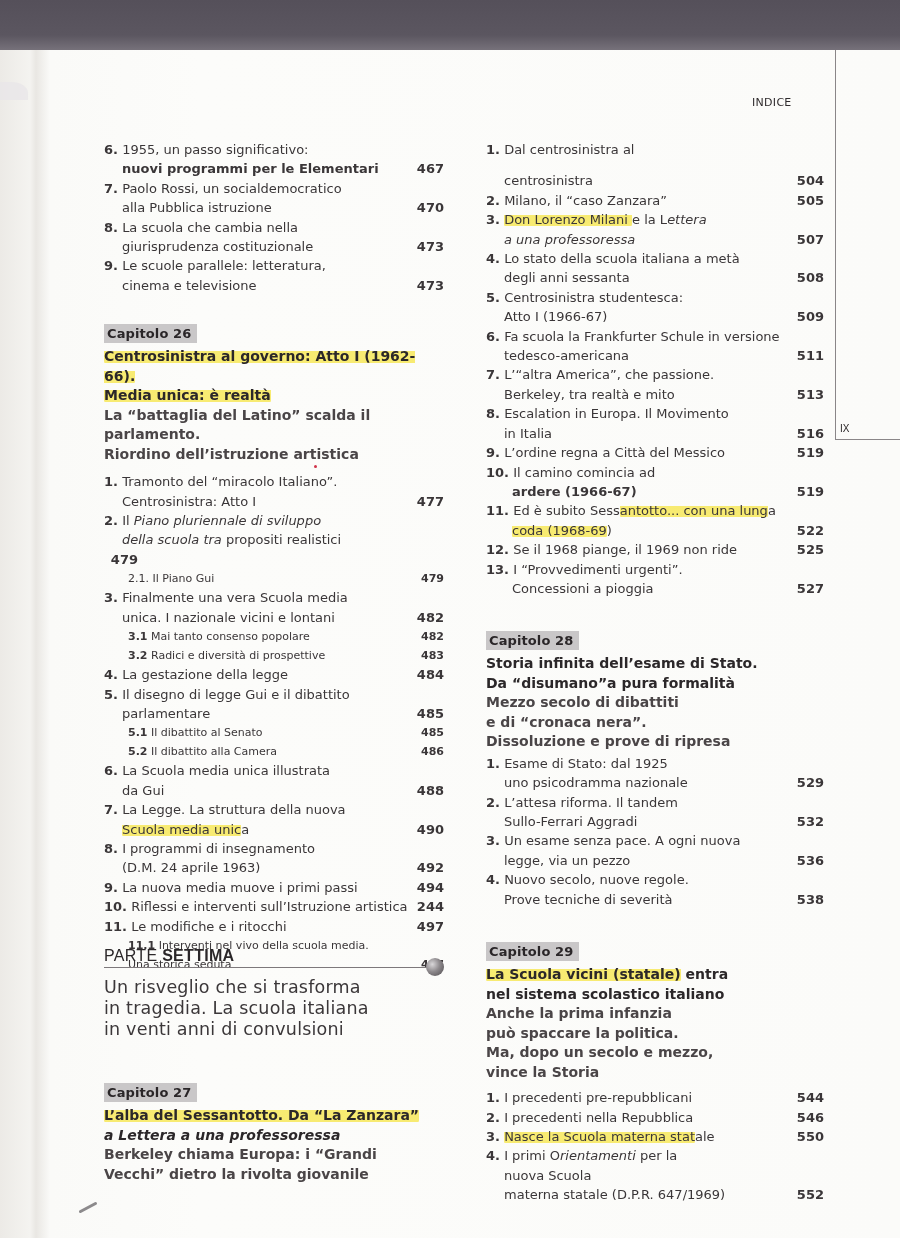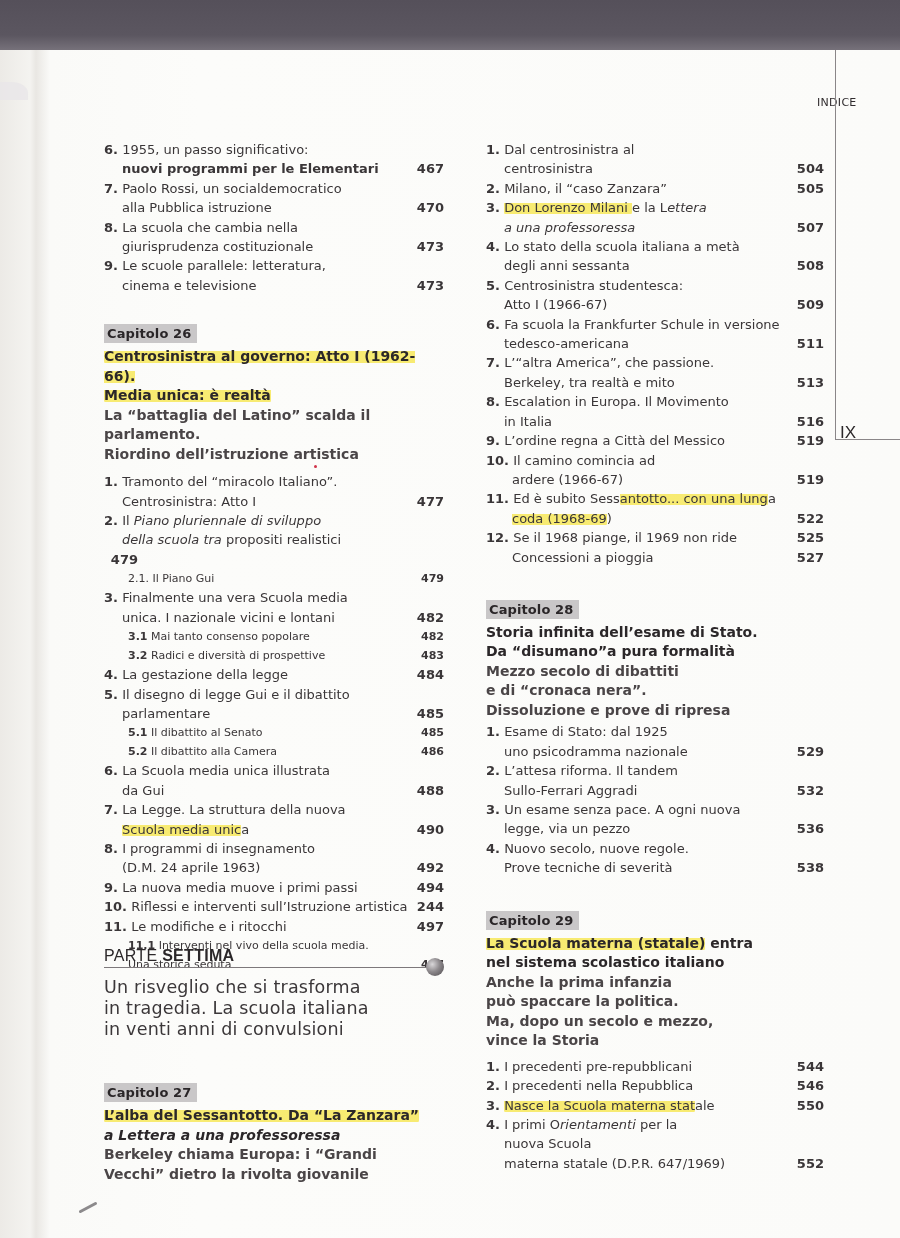--- a/index.html
+++ b/index.html
@@ -16,34 +16,34 @@
   }
   .page {
     position: absolute; left: 0; top: 50px; width: 900px; height: 1188px;
     background: linear-gradient(90deg, #eceae6 0px, #f4f3f0 30px, #e9e7e3 36px, #fafaf8 50px, #fcfcfa 200px, #fbfbf9 100%);
   }
   .page-curl {
     position: absolute; left: 0; top: 32px; width: 28px; height: 18px;
     background: #e8e6e8; border-radius: 0 60% 0 0; opacity: .8;
   }
   .running-head {
-    position: absolute; left: 817px; top: 96px;
+    position: absolute; left: 752px; top: 96px;
     font-size: 11px; letter-spacing: .3px; color: #2f2b2d;
   }
   .thumb-tab-line {
     position: absolute; left: 835px; top: 50px; width: 1px; height: 390px;
     background: #8a8688;
   }
   .thumb-tab-bottom {
     position: absolute; left: 835px; top: 439px; width: 65px; height: 1px;
     background: #8a8688;
   }
   .thumb-tab-label {
     position: absolute; left: 840px; top: 423px;
-    font-family: "Liberation Sans", sans-serif; font-size: 17px; color: #2b2729;
+    font-family: "Liberation Sans", sans-serif; font-size: 10px; color: #2b2729;
   }
 
   .col { position: absolute; width: 340px; }
   .col-left { left: 104px; top: 140px; }
   .col-right { left: 486px; top: 140px; width: 338px; }
 
   .entry { position: relative; font-size: 13px; line-height: 19.4px; }
   .entry .num { display: inline-block; font-weight: bold; color: #3a3638; }
   .entry .row { display: flex; justify-content: space-between; align-items: baseline; }
   .entry .txt { flex: 1; }
@@ -301,21 +301,21 @@
   </div>
 </div>
 
 <div class="col col-right">
   <div id="c27">
       <div class="entry">
         <div class="row">
           <span class="txt"><span class="num">1.</span> <span>Dal centrosinistra al</span></span>
         </div>
         <div class="row">
-          <span class="txt" style="padding-left: 18px;"><span>centrosinistra</span></span>
+          <span class="txt" style="padding-left: 18px; margin-top: 12px;"><span>centrosinistra</span></span>
           <span class="pg">504</span>
         </div>
       </div>
       <div class="entry">
         <div class="row">
           <span class="txt"><span class="num">2.</span> <span>Milano, il “caso Zanzara”</span></span>
           <span class="pg">505</span>
         </div>
       </div>
       <div class="entry">
@@ -376,40 +376,43 @@
         <div class="row">
           <span class="txt"><span class="num">9.</span> <span>L’ordine regna a Città del Messico</span></span>
           <span class="pg">519</span>
         </div>
       </div>
       <div class="entry">
         <div class="row">
           <span class="txt"><span class="num">10.</span> <span>Il camino comincia ad</span></span>
         </div>
         <div class="row">
-          <span class="txt" style="padding-left: 26px;"><span>ardere (1966-67)</span></span>
+          <span class="txt" style="padding-left: 26px; font-weight: bold;"><span>ardere (1966-67)</span></span>
           <span class="pg">519</span>
         </div>
       </div>
       <div class="entry">
         <div class="row">
           <span class="txt"><span class="num">11.</span> <span>Ed è subito Sess<span class="hl">antotto... con una lung</span>a</span></span>
         </div>
         <div class="row">
           <span class="txt" style="padding-left: 26px;"><span><span class="hl">coda (1968-69</span>)</span></span>
           <span class="pg">522</span>
         </div>
       </div>
       <div class="entry">
         <div class="row">
           <span class="txt"><span class="num">12.</span> <span>Se il 1968 piange, il 1969 non ride</span></span>
           <span class="pg">525</span>
         </div>
       </div>
       <div class="entry">
+        <div class="row">
+          <span class="txt"><span class="num">13.</span> <span>I “Provvedimenti urgenti”.</span></span>
+        </div>
         <div class="row">
           <span class="txt" style="padding-left: 26px;"><span>Concessioni a pioggia</span></span>
           <span class="pg">527</span>
         </div>
       </div>
     </div>
 
   <div style="height:32px"></div>
   <div>
     <span class="chapter-tag">Capitolo 28</span>
@@ -462,21 +465,21 @@
           <span class="pg">538</span>
         </div>
       </div>
     </div>
 
   <div style="height:32px"></div>
   <div>
     <span class="chapter-tag">Capitolo 29</span>
     <div style="height:4px"></div>
     <div class="chapter-title">
-      <span class="hl">La Scuola materna (statale)</span><span> entra</span><br>
+      <span class="hl">La Scuola vicini (statale)</span><span> entra</span><br>
       <span>nel sistema scolastico italiano</span>
     </div>
     <div class="chapter-sub">
       <span>Anche la prima infanzia</span><br>
       <span>può spaccare la politica.</span><br>
       <span>Ma, dopo un secolo e mezzo,</span><br>
       <span>vince la Storia</span>
     </div>
   </div>
   <div style="height:6px"></div>

